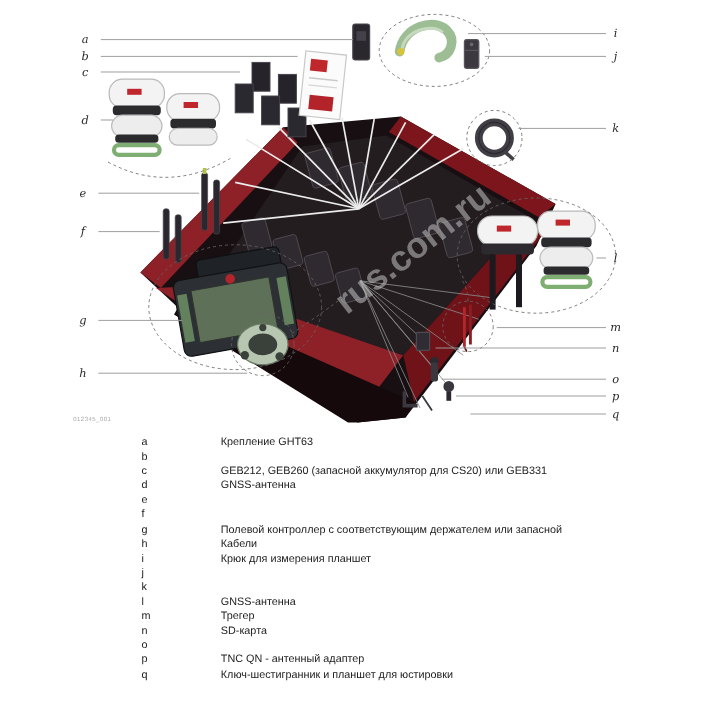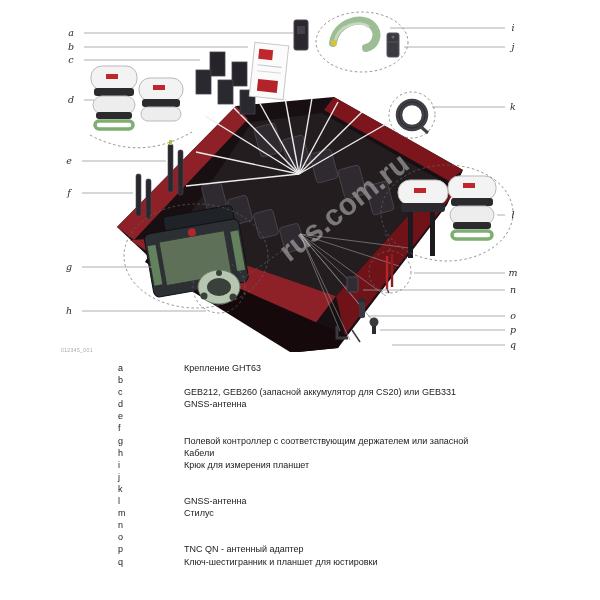--- a/index.html
+++ b/index.html
@@ -285,24 +285,25 @@
       </div>
       <div class="legend-row">
         <span class="legend-key">k</span>
       </div>
       <div class="legend-row">
         <span class="legend-key">l</span>
         <span class="legend-text">GNSS-антенна</span>
       </div>
       <div class="legend-row">
         <span class="legend-key">m</span>
-        <span class="legend-text">Стилус</span>
+        <span class="legend-text">Трегер</span>
       </div>
       <div class="legend-row">
         <span class="legend-key">n</span>
+        <span class="legend-text">SD-карта</span>
       </div>
       <div class="legend-row">
         <span class="legend-key">o</span>
       </div>
       <div class="legend-row">
         <span class="legend-key">p</span>
         <span class="legend-text">TNC QN - антенный адаптер</span>
       </div>
       <div class="legend-row">
         <span class="legend-key">q</span>

